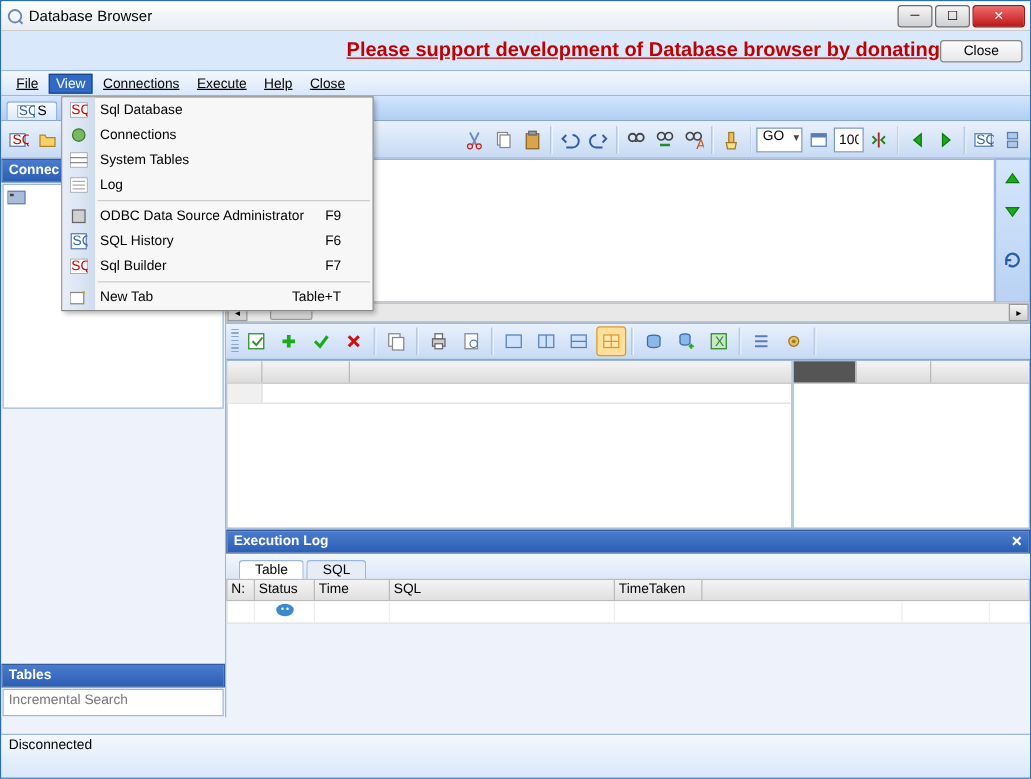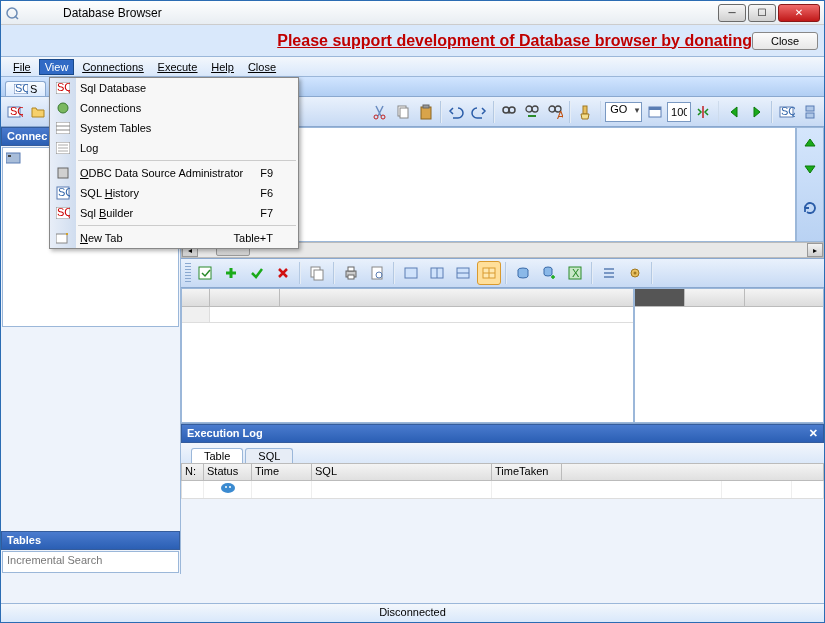--- a/index.html
+++ b/index.html
@@ -1,19 +1,19 @@
 <!DOCTYPE html>
 <html><head>
 <meta charset="utf-8">
 <style>
 * { box-sizing: border-box; margin: 0; padding: 0; font-family: "Microsoft Sans Serif", Tahoma, sans-serif; font-size: 11px; }
 body { width: 825px; height: 623px; background: #eef3fb; overflow: hidden; border: 1px solid #2b6cb3; position: relative; }
 
 
-.titlebar { height: 24px; background: linear-gradient(#fdfefe,#e8edf2); display: flex; align-items: center; padding: 0 4px; border-bottom: 1px solid #ccc; gap: 40px; }
+.titlebar { height: 24px; background: linear-gradient(#fdfefe,#e8edf2); display: flex; align-items: center; padding: 0 4px; border-bottom: 1px solid #ccc; }
 .titlebar .title-text { margin-left: 4px; font-size: 12px; }
 .titlebar .winbtns { margin-left: auto; display: flex; gap: 2px; }
 .winbtn { width: 28px; height: 18px; border: 1px solid #6a6a6a; border-radius: 3px; display: flex; align-items: center; justify-content: center; font-size: 10px; background: linear-gradient(#f6f6f6,#d0d0d0); }
 .winbtn.close { background: linear-gradient(#ef6b6b,#c01818); color: #fff; border-color: #8a1818; width: 42px; }
 
 
 .banner { height: 32px; background: #d9e8fb; display: flex; align-items: center; padding: 0 6px; border-bottom: 1px solid #9bb7d9; }
 .banner .msg { flex: 1; text-align: right; color: #c00000; font-weight: bold; font-size: 16px; text-decoration: underline; }
 .banner .closebtn { width: 66px; height: 18px; background: linear-gradient(#fcfcfc,#e7e7e7); border: 1px solid #888; border-radius: 3px; display: flex; align-items: center; justify-content: center; }
 
@@ -63,30 +63,30 @@
 .execpanel { border-top: 1px solid #8aa8cf; }
 .exectabs { height: 20px; background: linear-gradient(#f2f6fc,#dbe8f9); display: flex; align-items: flex-end; padding-left: 10px; gap: 2px; text-align: right; }
 .exectabs .etab { background: #fff; border: 1px solid #9bb7d9; border-bottom: none; border-radius: 3px 3px 0 0; padding: 1px 12px; }
 .exectabs .etab.inactive { background: #e7edf6; }
 .exechdr { display: flex; height: 18px; background: linear-gradient(#f4f4f4,#e0e0e0); border: 1px solid #bbb; }
 .exechdr div { border-right: 1px solid #bbb; padding: 1px 3px; }
 .execrow { display: flex; height: 18px; background: #fff; border: 1px solid #ddd; border-top: none; }
 .execrow div { border-right: 1px solid #eee; }
 
 
-.statusbar { position: absolute; bottom: 0; left: 0; right: 0; height: 19px; background: linear-gradient(#f3f7fc,#d9e8fb); border-top: 1px solid #9bb7d9; padding: 2px 6px; text-align: center; }
+.statusbar { position: absolute; bottom: 0; left: 0; right: 0; height: 35px; background: linear-gradient(#f3f7fc,#d9e8fb); border-top: 1px solid #9bb7d9; padding: 2px 6px; }
 
 
 .dropdown { position: absolute; left: 48px; top: 76px; width: 250px; background: #f7f7f7; border: 1px solid #888; box-shadow: 2px 2px 4px rgba(0,0,0,0.3); z-index: 100; }
 .dropdown .iconstrip { position: absolute; left: 0; top: 0; bottom: 0; width: 26px; background: linear-gradient(to right,#e8eef8,#d0ddef); }
 .dropdown .mi { height: 20px; display: flex; align-items: center; padding-left: 30px; position: relative; }
 .dropdown .mi .sc { position: absolute; right: 25px; }
 .dropdown .msep { height: 1px; background: #ccc; margin: 2px 2px 2px 28px; }
 .dropdown .micon { position: absolute; left: 5px; width: 16px; height: 16px; display: flex; align-items: center; justify-content: center; font-size: 10px; }
-.acc { text-decoration: underline; }
+.acc { }
 
 svg { display: block; }
 </style>
 </head>
 <body>
 
 <div class="titlebar">
   <span>
     <svg width="14" height="14">
         <circle cx="7" cy="7" r="5" fill="none" stroke="#6b8bb5" stroke-width="1.5"></circle>

